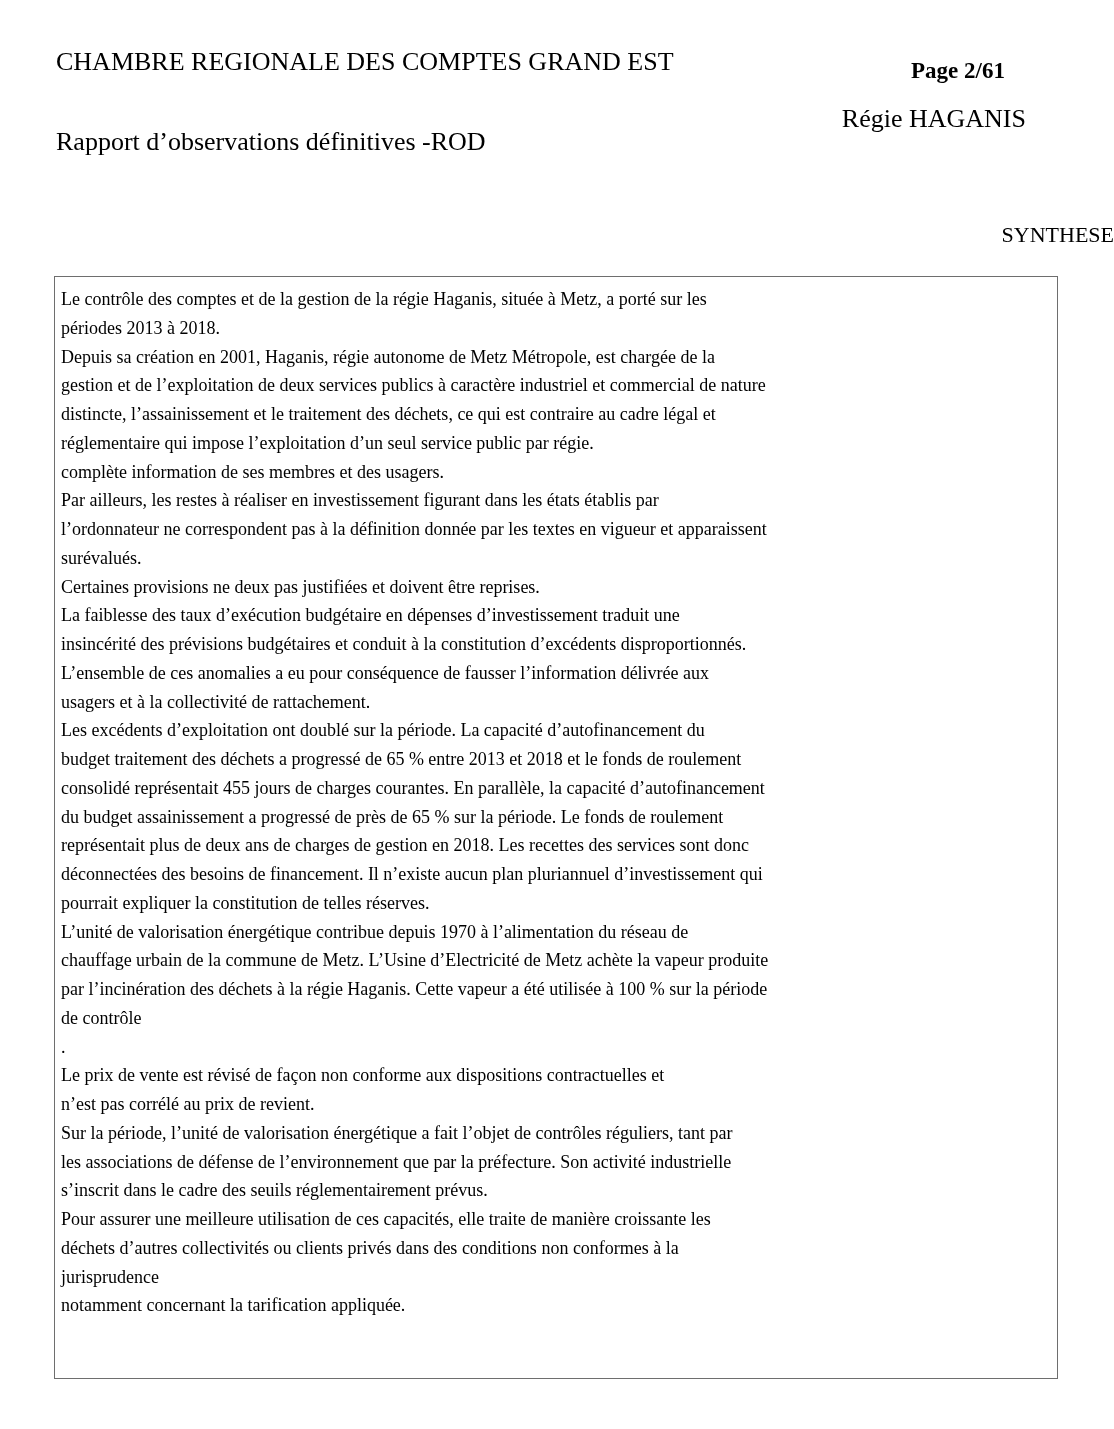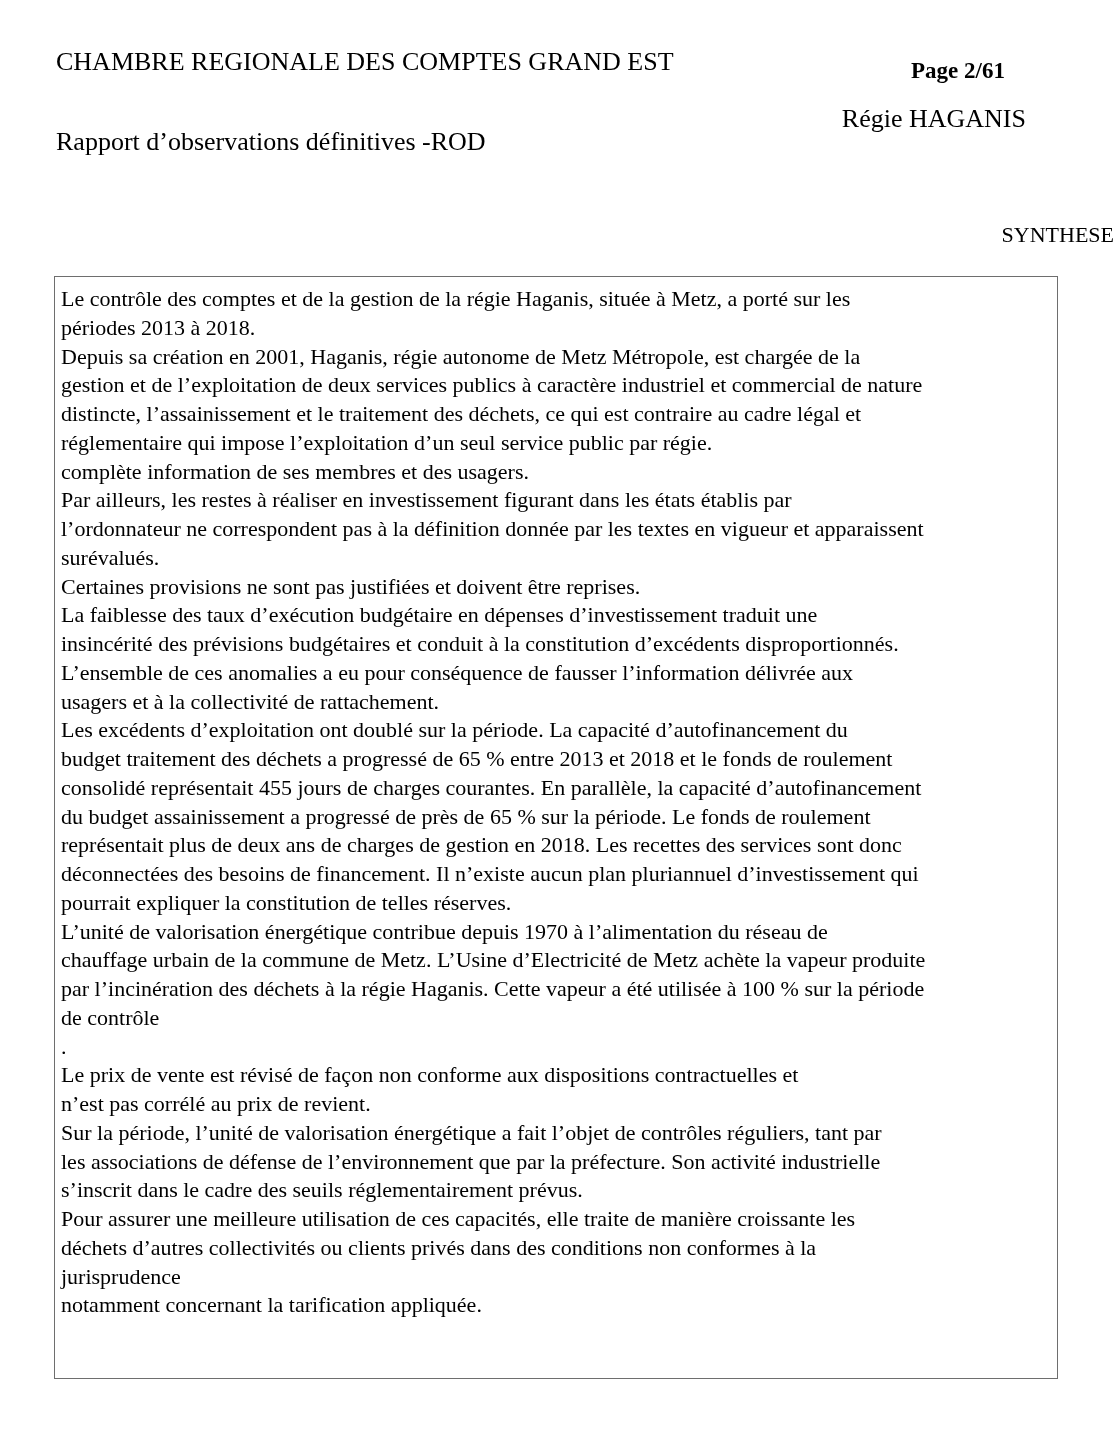--- a/index.html
+++ b/index.html
@@ -38,21 +38,21 @@
       position: absolute;
       left: 54px;
       top: 276px;
       width: 1004px;
       height: 1103px;
       border: 1.5px solid #6e6e6e;
       box-sizing: border-box;
       padding: 8px 0 0 6px;
     }
     .line {
-      font-size: 22px;
+      font-size: 18px;
       line-height: 28.75px;
       white-space: nowrap;
       height: 28.75px;
     }
     #date {
       position: absolute;
       right: 52px;
       top: 1434px;
       font-size: 24px;
       font-weight: bold;
@@ -73,21 +73,21 @@
     <div class="line">Le contrôle des comptes et de la gestion de la régie Haganis, située à Metz, a porté sur les</div>
     <div class="line">périodes 2013 à 2018.</div>
     <div class="line">Depuis sa création en 2001, Haganis, régie autonome de Metz Métropole, est chargée de la</div>
     <div class="line">gestion et de l’exploitation de deux services publics à caractère industriel et commercial de nature</div>
     <div class="line">distincte, l’assainissement et le traitement des déchets, ce qui est contraire au cadre légal et</div>
     <div class="line">réglementaire qui impose l’exploitation d’un seul service public par régie.</div>
     <div class="line">complète information de ses membres et des usagers.</div>
     <div class="line">Par ailleurs, les restes à réaliser en investissement figurant dans les états établis par</div>
     <div class="line">l’ordonnateur ne correspondent pas à la définition donnée par les textes en vigueur et apparaissent</div>
     <div class="line">surévalués.</div>
-    <div class="line">Certaines provisions ne sont pas justifiées et doivent être reprises.</div>
+    <div class="line">Certaines provisions ne deux pas justifiées et doivent être reprises.</div>
     <div class="line">La faiblesse des taux d’exécution budgétaire en dépenses d’investissement traduit une</div>
     <div class="line">insincérité des prévisions budgétaires et conduit à la constitution d’excédents disproportionnés.</div>
     <div class="line">L’ensemble de ces anomalies a eu pour conséquence de fausser l’information délivrée aux</div>
     <div class="line">usagers et à la collectivité de rattachement.</div>
     <div class="line">Les excédents d’exploitation ont doublé sur la période. La capacité d’autofinancement du</div>
     <div class="line">budget traitement des déchets a progressé de 65 % entre 2013 et 2018 et le fonds de roulement</div>
     <div class="line">consolidé représentait 455 jours de charges courantes. En parallèle, la capacité d’autofinancement</div>
     <div class="line">du budget assainissement a progressé de près de 65 % sur la période. Le fonds de roulement</div>
     <div class="line">représentait plus de deux ans de charges de gestion en 2018. Les recettes des services sont donc</div>
     <div class="line">déconnectées des besoins de financement. Il n’existe aucun plan pluriannuel d’investissement qui</div>

